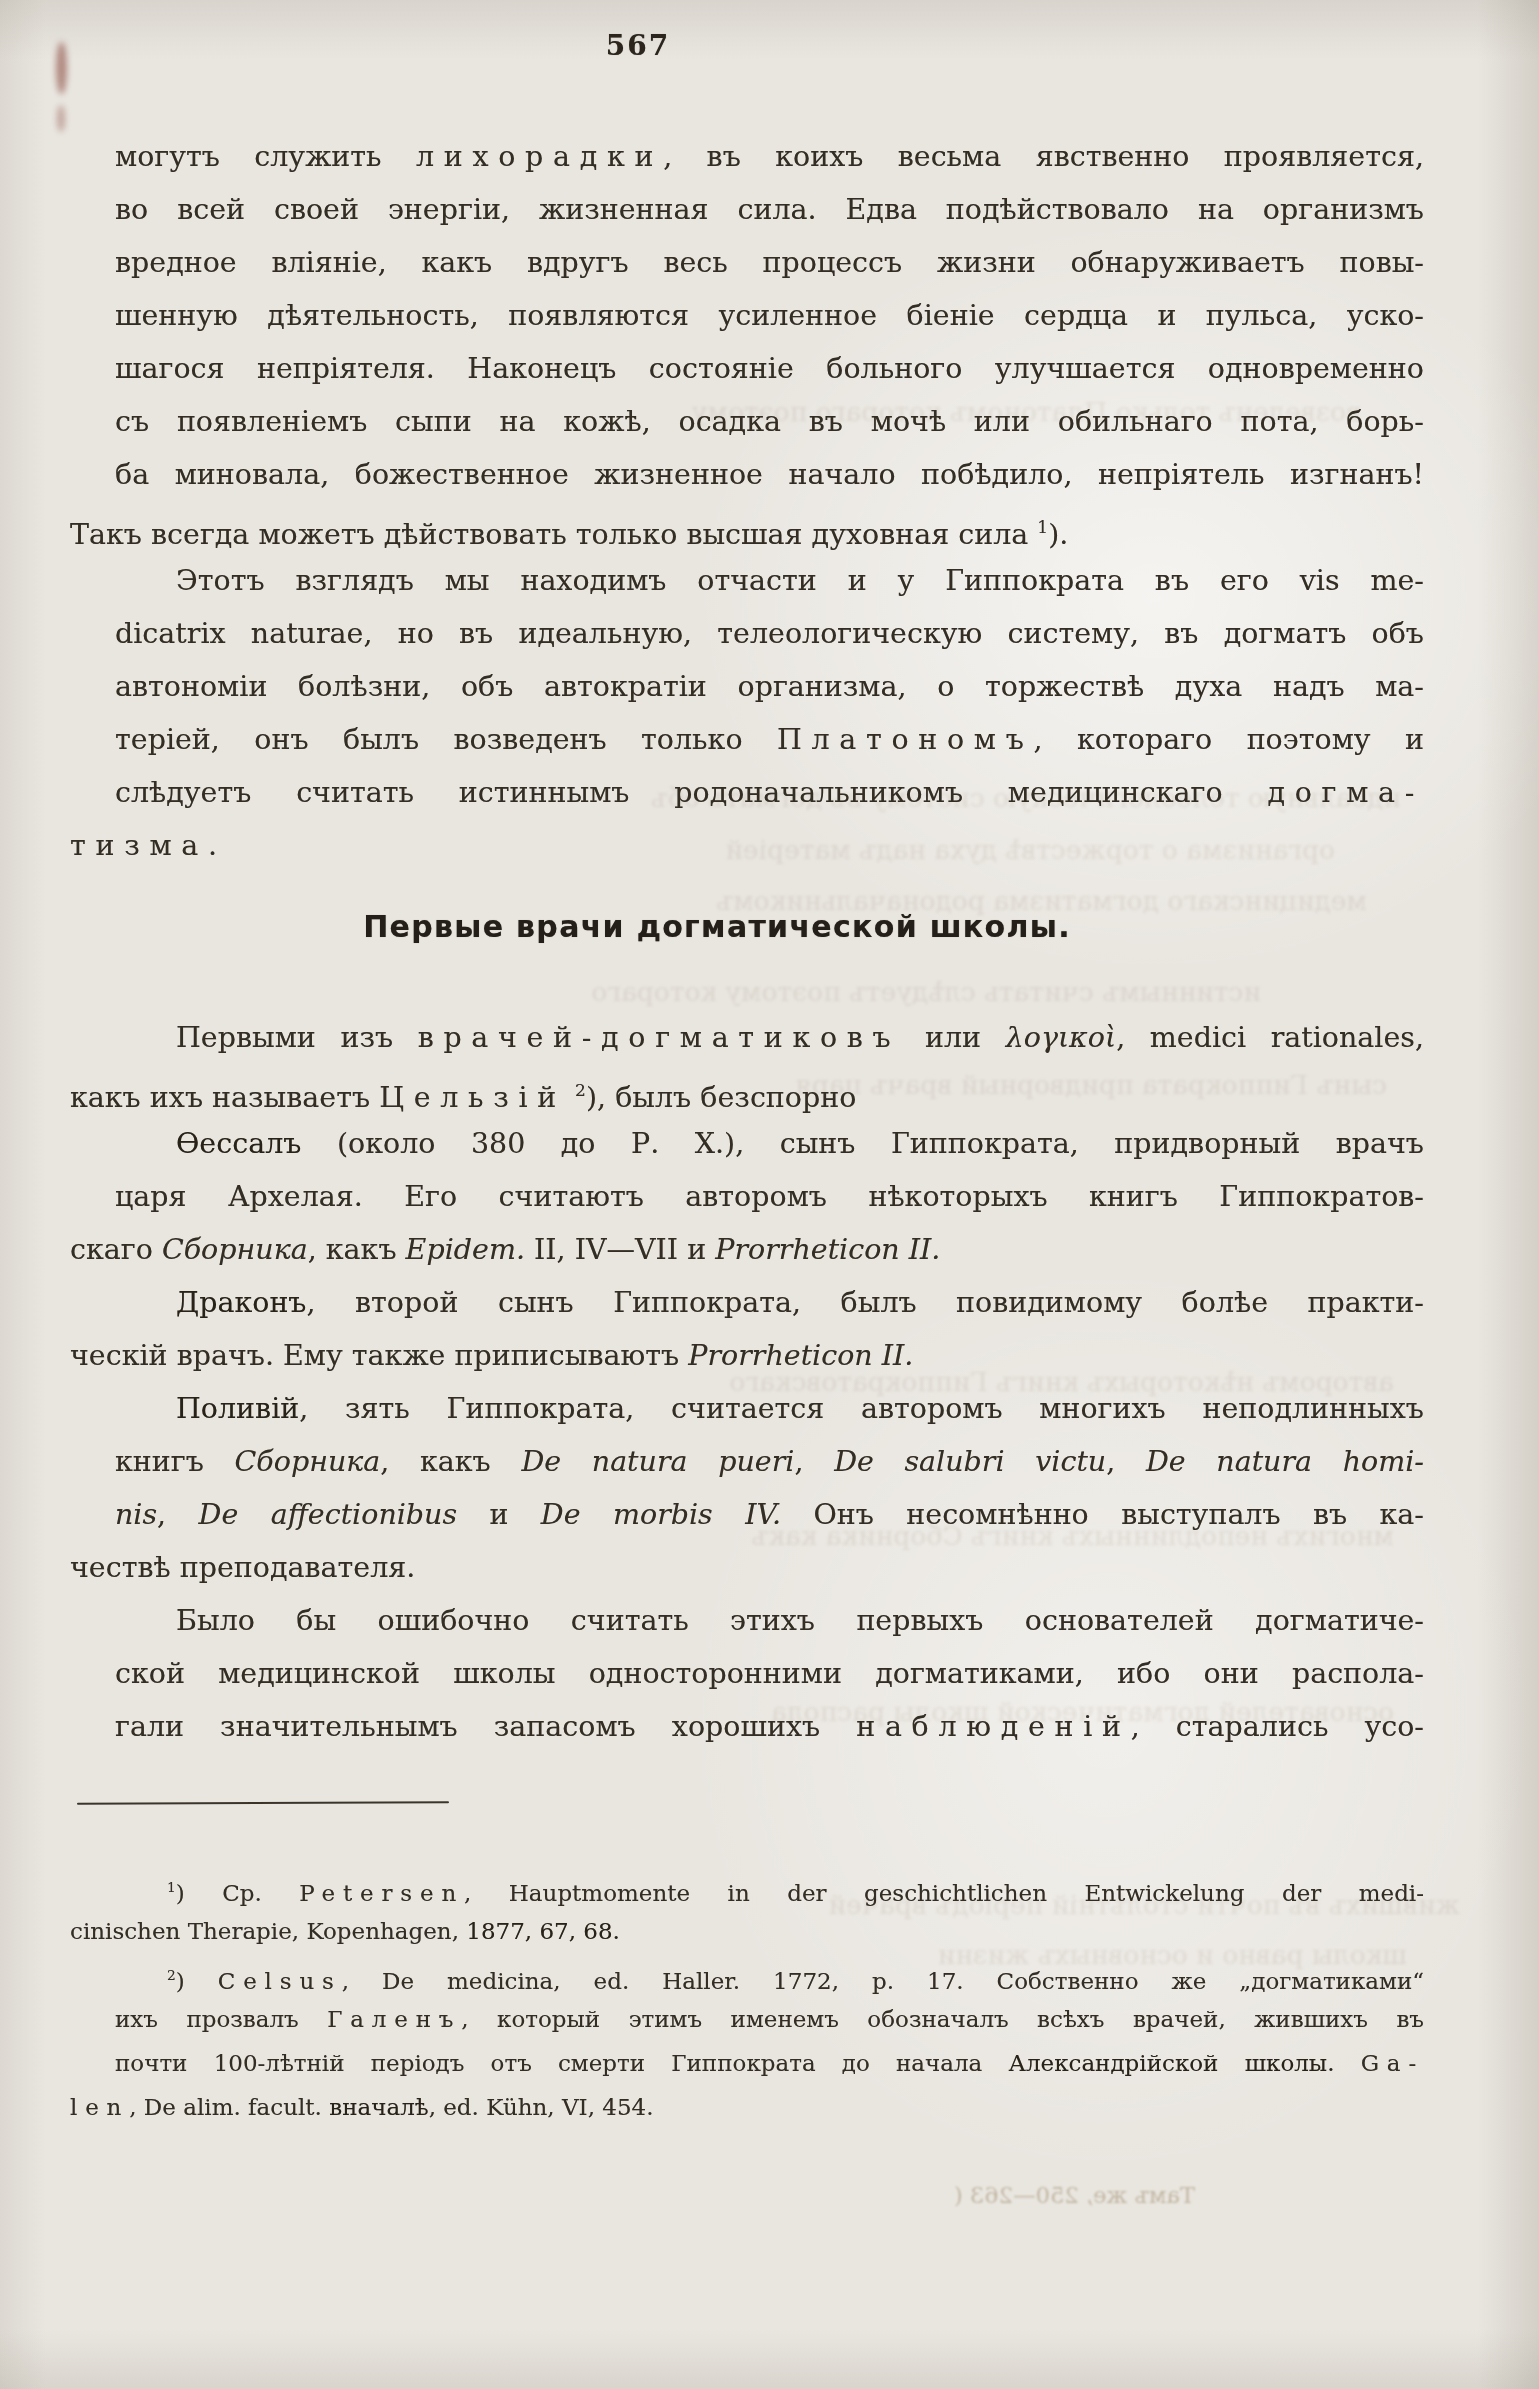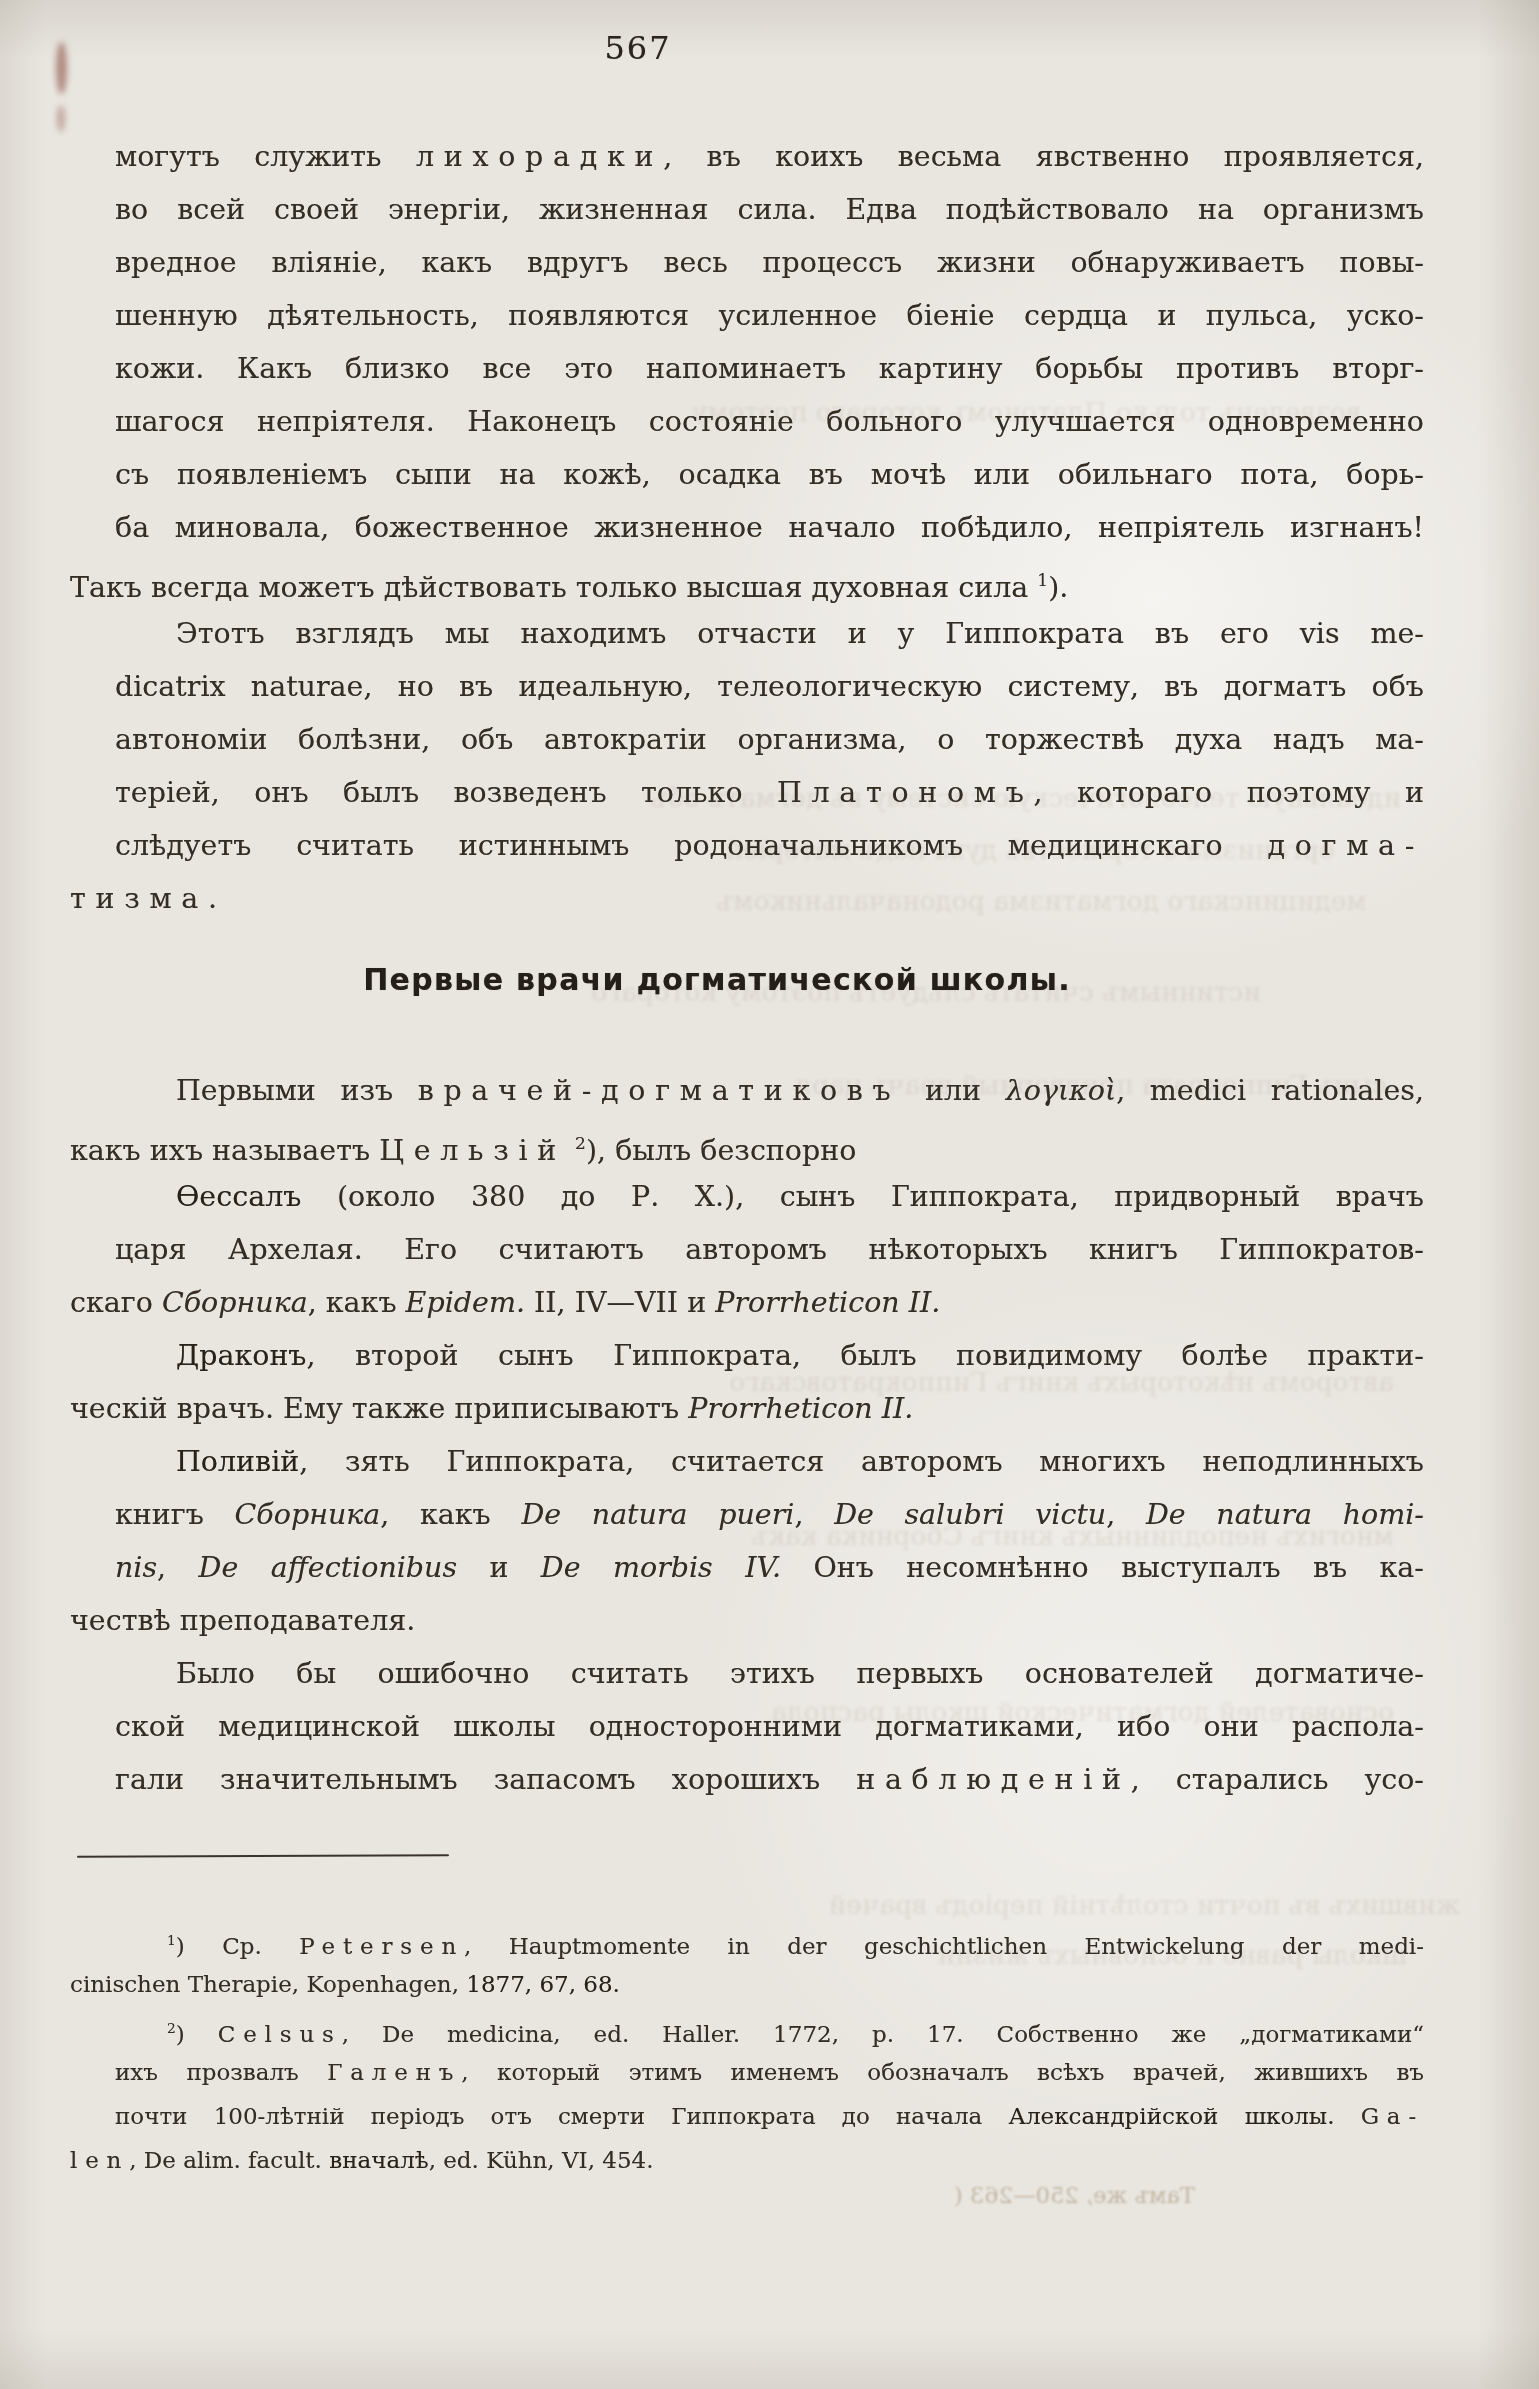--- a/index.html
+++ b/index.html
@@ -13,21 +13,21 @@
     background:
       radial-gradient(ellipse 664px 544px at 75% 25%, rgba(255,255,255,.55), rgba(255,255,255,0) 70%),
       radial-gradient(ellipse 611px 664px at 72% 72%, rgba(255,255,255,.38), rgba(255,255,255,0) 70%),
       linear-gradient(180deg, rgba(108,96,78,.13), rgba(108,96,78,0) 2.5%, rgba(108,96,78,0) 97.5%, rgba(108,96,78,.13)),
       linear-gradient(90deg, rgba(108,96,78,.10), rgba(108,96,78,0) 3%, rgba(108,96,78,0) 96%, rgba(108,96,78,.17)),
       #e9e6e0;
   }
   .pagenum {
     position:absolute; top:29px; left:0; width:1388px;
     box-sizing:border-box; padding-right:112px;
-    text-align:center; font-size:32px; font-weight:normal; letter-spacing:2px;
+    text-align:center; font-size:28px; font-weight:bold; letter-spacing:2px;
     z-index:2; color:#2b251d; text-shadow:0 0 0.7px rgba(43,37,29,.45);
   }
   .content {
     position:absolute; left:70px; top:130px; width:1354px; z-index:2;
     font-size:28.5px; text-shadow:0 0 0.5px rgba(51,45,36,.38);
   }
   .line { line-height:53px; height:53px; }
   .j { text-align:justify; text-align-last:justify;margin-left:45px; }
   .l { text-align:left; }
   .ind { text-indent:61px; }
@@ -85,21 +85,20 @@
   <div class="smudge" id="sm2"></div>
 
   <div class="pagenum">567</div>
 
   <div class="content">
     <div>
         <div class="line j"><span>могутъ служить </span><span class="sp">лихорадки</span><span>, въ коихъ весьма явственно проявляется,</span></div>
         <div class="line j"><span>во всей своей энергіи, жизненная сила. Едва подѣйствовало на организмъ</span></div>
         <div class="line j"><span>вредное вліяніе, какъ вдругъ весь процессъ жизни обнаруживаетъ повы-</span></div>
         <div class="line j"><span>шенную дѣятельность, появляются усиленное біеніе сердца и пульса, уско-</span></div>
-        <div class="line j"><span>кожи. Какъ близко все это напоминаетъ картину борьбы противъ вторг-</span></div>
         <div class="line j"><span>шагося непріятеля. Наконецъ состояніе больного улучшается одновременно</span></div>
         <div class="line j"><span>съ появленіемъ сыпи на кожѣ, осадка въ мочѣ или обильнаго пота, борь-</span></div>
         <div class="line j"><span>ба миновала, божественное жизненное начало побѣдило, непріятель изгнанъ!</span></div>
         <div class="line l"><span>Такъ всегда можетъ дѣйствовать только высшая духовная сила </span><span class="sup">1</span><span>).</span></div>
         <div class="line j ind"><span>Этотъ взглядъ мы находимъ отчасти и у Гиппократа въ его vis me-</span></div>
         <div class="line j"><span>dicatrix naturae, но въ идеальную, телеологическую систему, въ догматъ объ</span></div>
         <div class="line j"><span>автономіи болѣзни, объ автократіи организма, о торжествѣ духа надъ ма-</span></div>
         <div class="line j"><span>теріей, онъ былъ возведенъ только </span><span class="sp">Платономъ</span><span>, котораго поэтому и</span></div>
         <div class="line j"><span>слѣдуетъ считать истиннымъ родоначальникомъ медицинскаго </span><span class="sp">догма-</span></div>
         <div class="line l"><span class="sp">тизма.</span></div>

